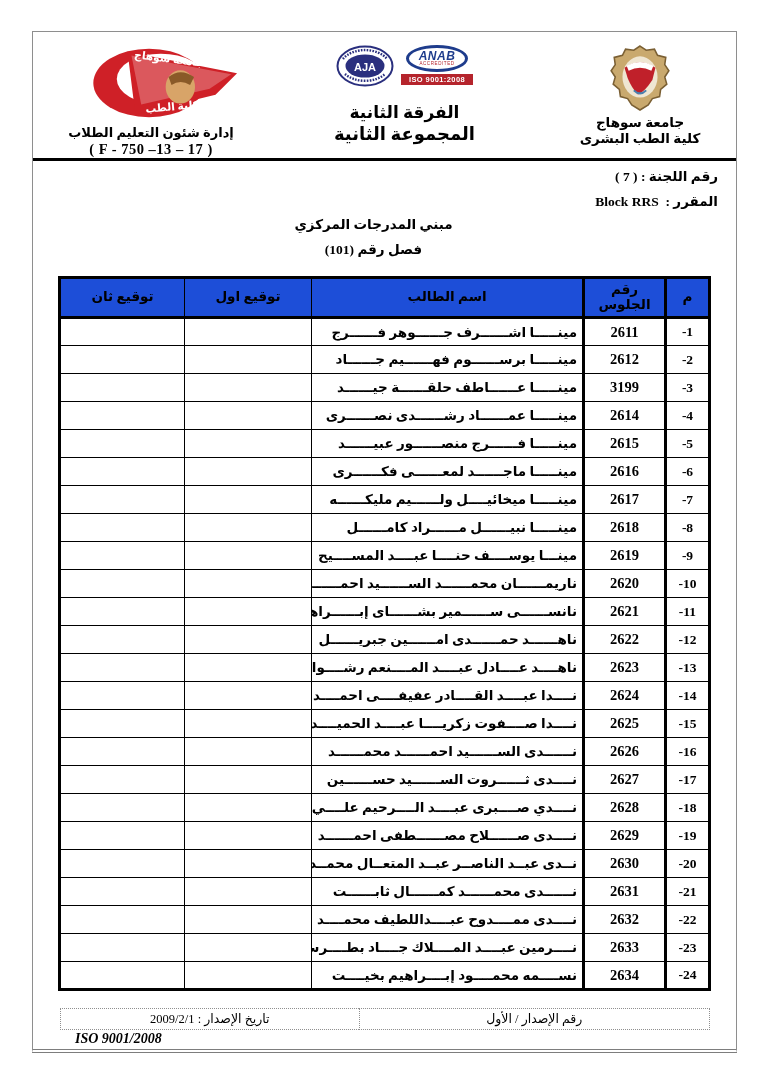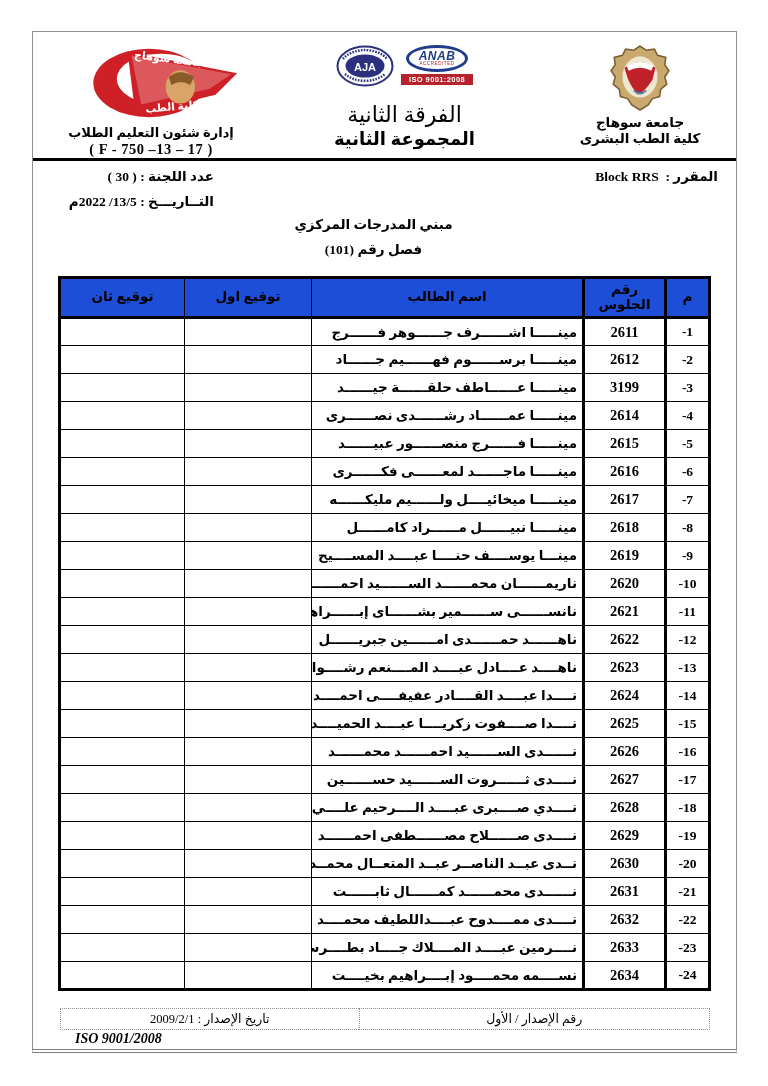--- a/index.html
+++ b/index.html
@@ -14,21 +14,21 @@
     border:1px solid #8e8e8e; border-bottom:4px double #7d7d7d;
     display:flex; flex-direction:column;
   }
   
   .hdr { display:flex; justify-content:space-between; padding:13px 6px 0 10px; }
   .hdr-col { text-align:center; }
   .hdr-right { width:180px; }
   .hdr-center { width:256px; }
   .hdr-left { width:216px; }
   .org { font-weight:bold; font-size:13.5px; line-height:1.22; }
-  .t1 { font-weight:normal; font-size:22px; margin-top:7px; }
+  .t1 { font-weight:bold; font-size:17px; margin-top:7px; }
   .t2 { font-weight:bold; font-size:18px; white-space:nowrap; margin-top:2px; }
   .t3 { font-weight:bold; font-size:18px; }
   .dept { font-weight:bold; font-size:13px; margin-top:2px; }
   .fcode { font-weight:bold; font-size:14.5px; direction:ltr; letter-spacing:.5px; }
   .logos { display:flex; justify-content:center; align-items:flex-start; gap:7px; height:50px; }
   .anab { display:flex; flex-direction:column; align-items:center; }
   .anab-oval {
     width:62px; height:27px; border:3px solid #1e3c8c; border-radius:50%;
     display:flex; flex-direction:column; align-items:center; justify-content:center;
     background:#fff; line-height:1;
@@ -122,35 +122,29 @@
       </svg>
       <div class="dept">إدارة شئون التعليم الطلاب</div>
       <div class="fcode">( F - 750 –13 – 17 )</div>
     </div>
   </div>
 
   <div class="rule"></div>
 
   <div class="info">
     <div class="info-right">
+      <div class="line">رقم اللجنة : ( 7 )</div>
       <div class="line">
         <span>المقرر :</span>&nbsp;
         <bdi dir="ltr" class="latin">Block RRS</bdi>
       </div>
     </div>
     <div class="info-center">
       <div class="line">مبني المدرجات المركزي</div>
       <div class="line">فصل رقم (101)</div>
-    </div>
-    <div class="info-left">
-      <div class="line">عدد اللجنة : ( 30 )</div>
-      <div class="line">
-        <span>التــاريـــخ :</span>
-        <span>13/5/ 2022م</span>
-      </div>
     </div>
   </div>
 
   <table class="roster">
     <colgroup>
       <col style="width:44px">
         <col style="width:82px">
         <col style="width:272px">
         <col style="width:127px">
         <col style="width:125px">

